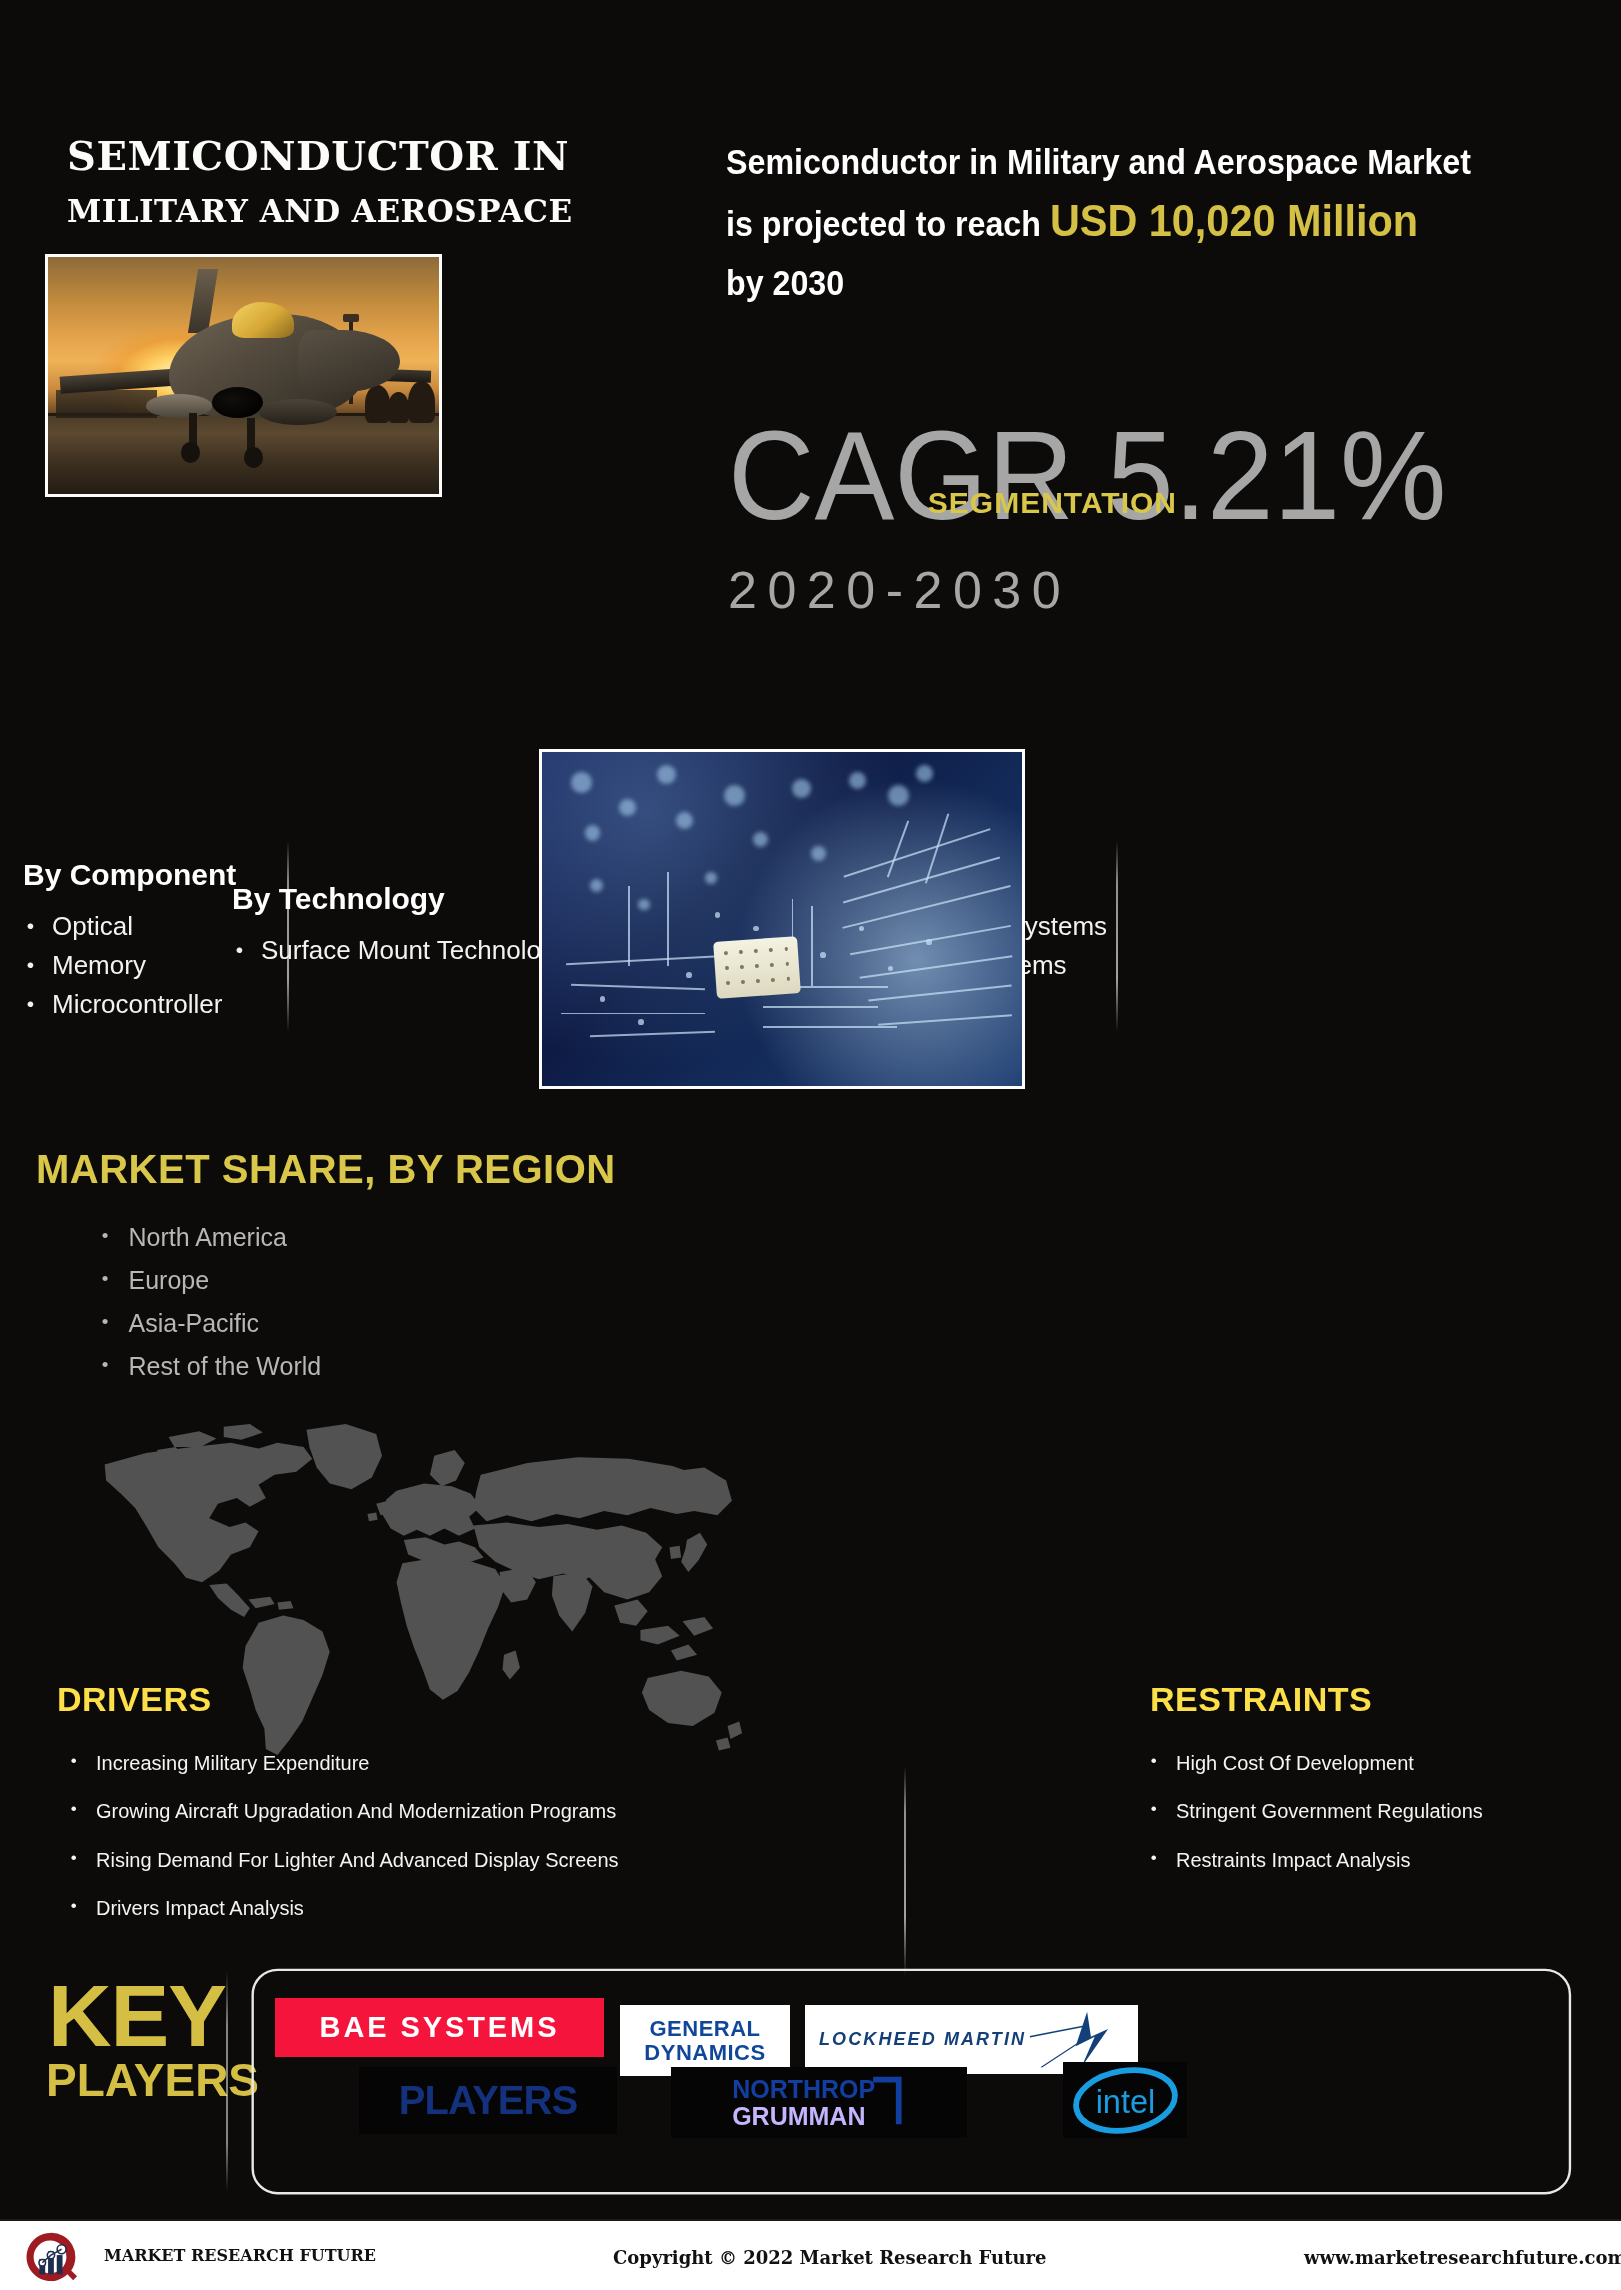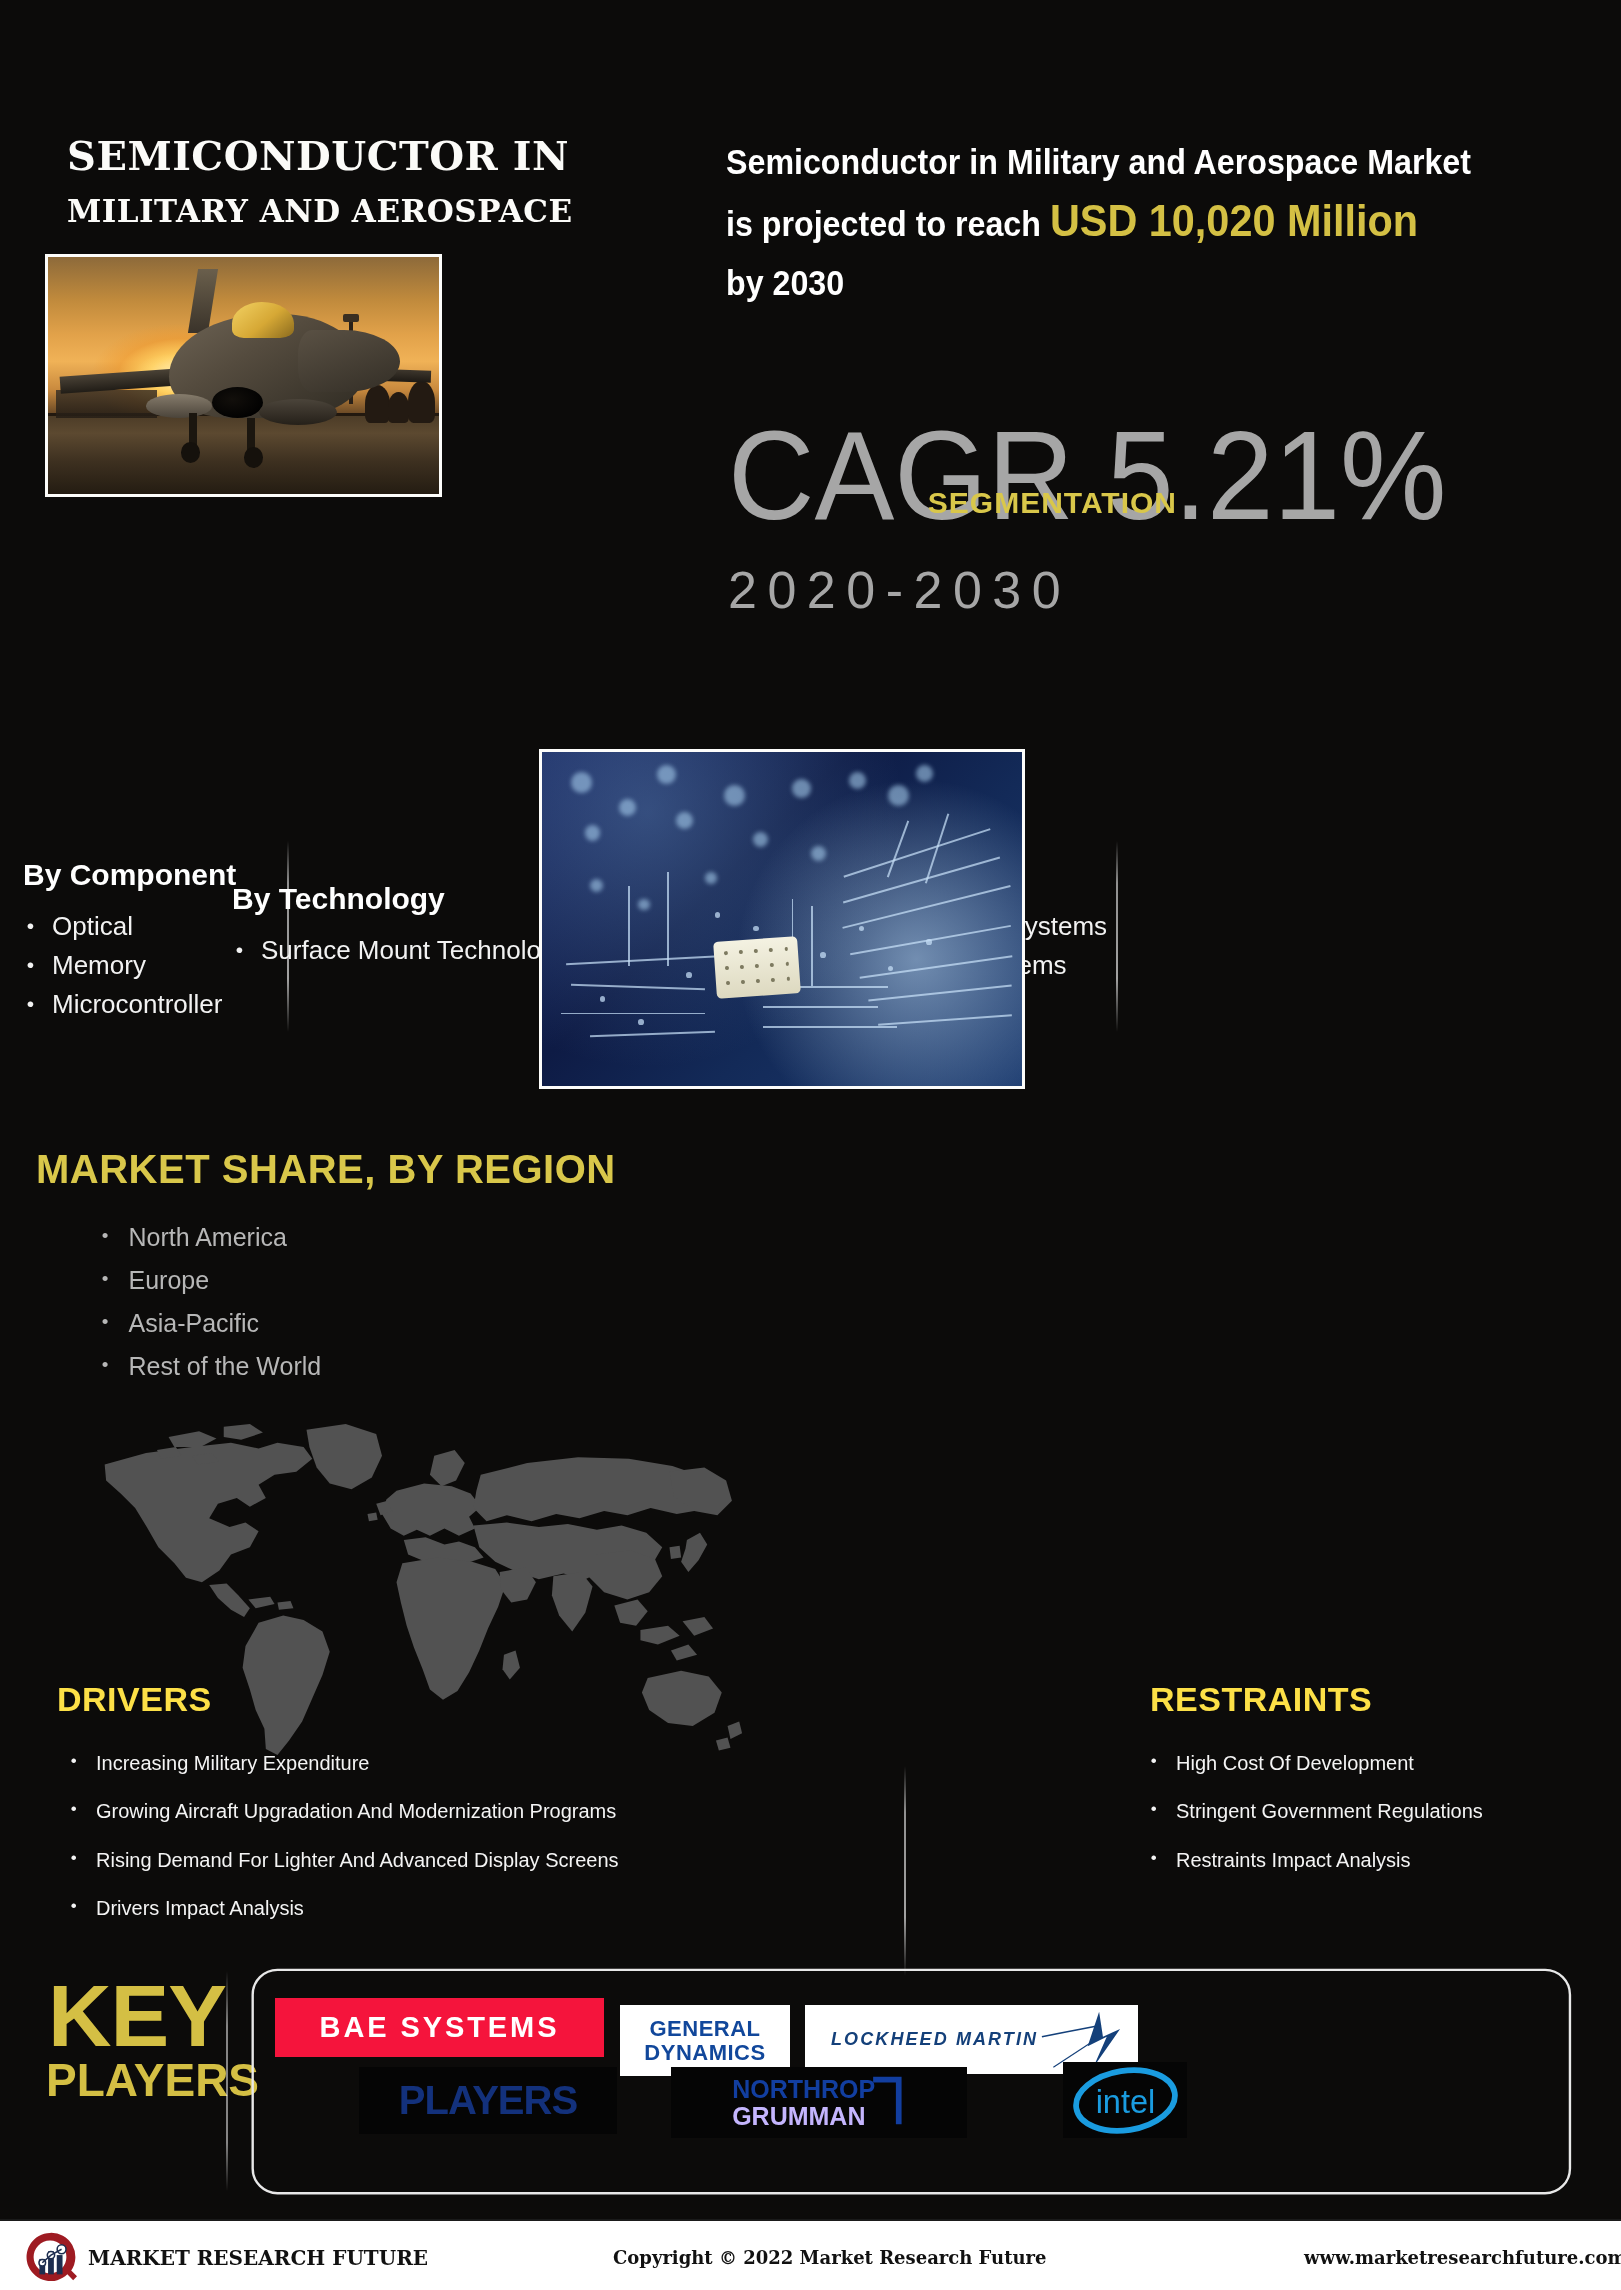--- a/index.html
+++ b/index.html
@@ -484,21 +484,21 @@
   <div class="logobox" style="left:275px; top:1998px; width:329px; height:59px; background:#f5143c;">
     <span style="color:#fff; font-family:'Liberation Sans',sans-serif; font-weight:bold; font-size:29px; letter-spacing:2.9px;">BAE SYSTEMS</span>
   </div>
 
   <div class="logobox" style="left:620px; top:2005px; width:170px; height:71px; background:#ffffff; flex-direction:column;">
     <span style="color:#11479b; font-family:'Liberation Sans',sans-serif; font-weight:bold; font-size:22px; line-height:24px; letter-spacing:0.5px;">GENERAL</span>
     <span style="color:#11479b; font-family:'Liberation Sans',sans-serif; font-weight:bold; font-size:22px; line-height:24px; letter-spacing:0.5px;">DYNAMICS</span>
   </div>
 
   <div class="logobox" style="left:805px; top:2005px; width:333px; height:69px; background:#ffffff; justify-content:flex-start;">
-    <span style="color:#14407a; font-family:'Liberation Sans',sans-serif; font-weight:bold; font-style:italic; font-size:18px; letter-spacing:2.1px; margin-left:26px;">LOCKHEED MARTIN</span>
+    <span style="color:#14407a; font-family:'Liberation Sans',sans-serif; font-weight:bold; font-style:italic; font-size:18px; letter-spacing:2.1px; margin-left:14px;">LOCKHEED MARTIN</span>
     <svg width="82" height="63" viewBox="0 0 86 66" style="margin-left:1.9px;">
       <path d="M62,4 L50,40 L70,30 L56,62 L84,22 L66,30 Z" fill="#14407a"></path>
       <path d="M2,30 L64,18" stroke="#14407a" stroke-width="1.6" fill="none"></path>
       <path d="M14,62 L60,32" stroke="#14407a" stroke-width="1.2" fill="none"></path>
     </svg>
   </div>
 
   <div class="logobox" style="left:359px; top:2067px; width:258px; height:67px; background:#050505;">
     <span style="color:#13317c; font-family:'Liberation Sans',sans-serif; font-weight:bold; font-size:40px; letter-spacing:-1px;">PLAYERS</span>
   </div>
@@ -525,19 +525,19 @@
       <path d="M28,3 A25,25 0 1 0 46,46 L52,52 L56,48 L50,42 A25,25 0 0 0 28,3 Z
                M28,11 A17,17 0 1 1 28,45 A17,17 0 0 1 28,11 Z" fill="#9e1b22"></path>
       <rect x="17" y="30" width="6" height="16" fill="#1d2d4f"></rect>
       <rect x="26" y="22" width="6" height="24" fill="#1d2d4f"></rect>
       <rect x="35" y="26" width="6" height="20" fill="#1d2d4f"></rect>
       <circle cx="20" cy="34" r="3.4" fill="#fff" stroke="#1d2d4f" stroke-width="1.6"></circle>
       <circle cx="29" cy="26" r="3.8" fill="#fff" stroke="#1d2d4f" stroke-width="1.6"></circle>
       <circle cx="40" cy="20" r="4.6" fill="#fff" stroke="#1d2d4f" stroke-width="1.6"></circle>
       <path d="M20,34 L29,26 L40,20" stroke="#1d2d4f" stroke-width="1.6" fill="none"></path>
     </svg>
-    <span class="footer-text" style="left:88px; top:25px; font-size:20px; letter-spacing:0px;">MARKET RESEARCH FUTURE</span>
+    <span class="footer-text" style="left:104px; top:25px; font-size:16px; letter-spacing:0px;">MARKET RESEARCH FUTURE</span>
     <span class="footer-text" style="left:613px; top:26px; font-size:18px;">Copyright © 2022 Market Research Future</span>
     <span class="footer-text" style="left:1304px; top:26px; font-size:18px;">www.marketresearchfuture.com</span>
   </div>
 
 </div>
 
 
 </body></html>

